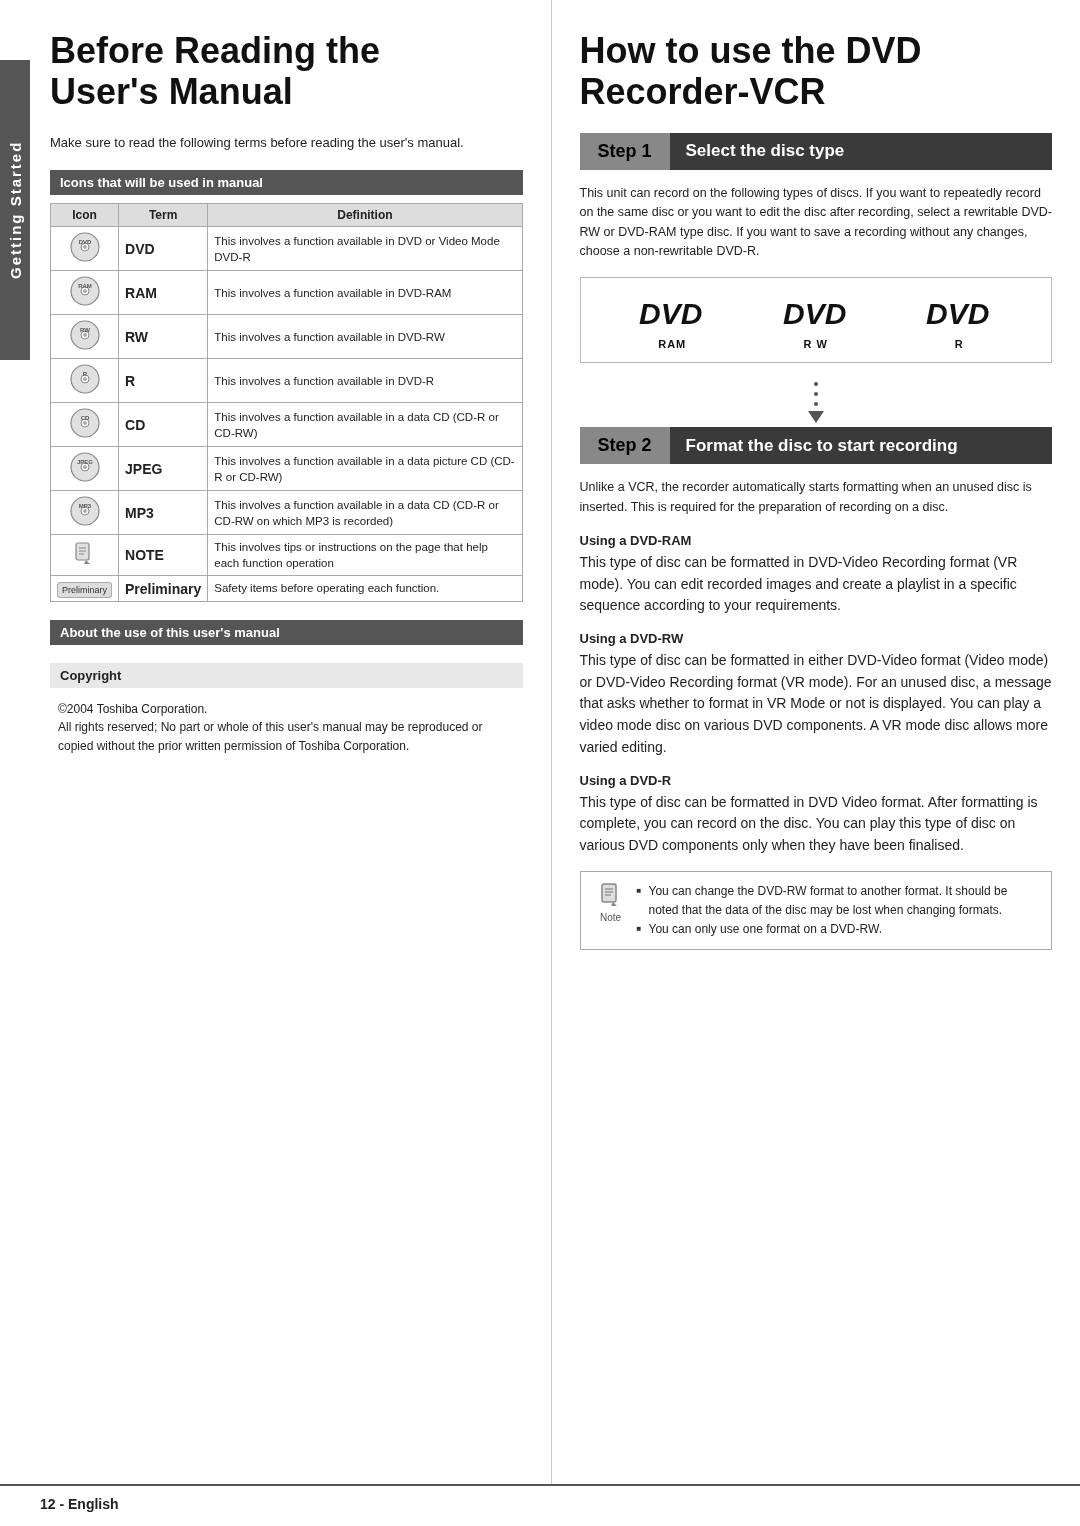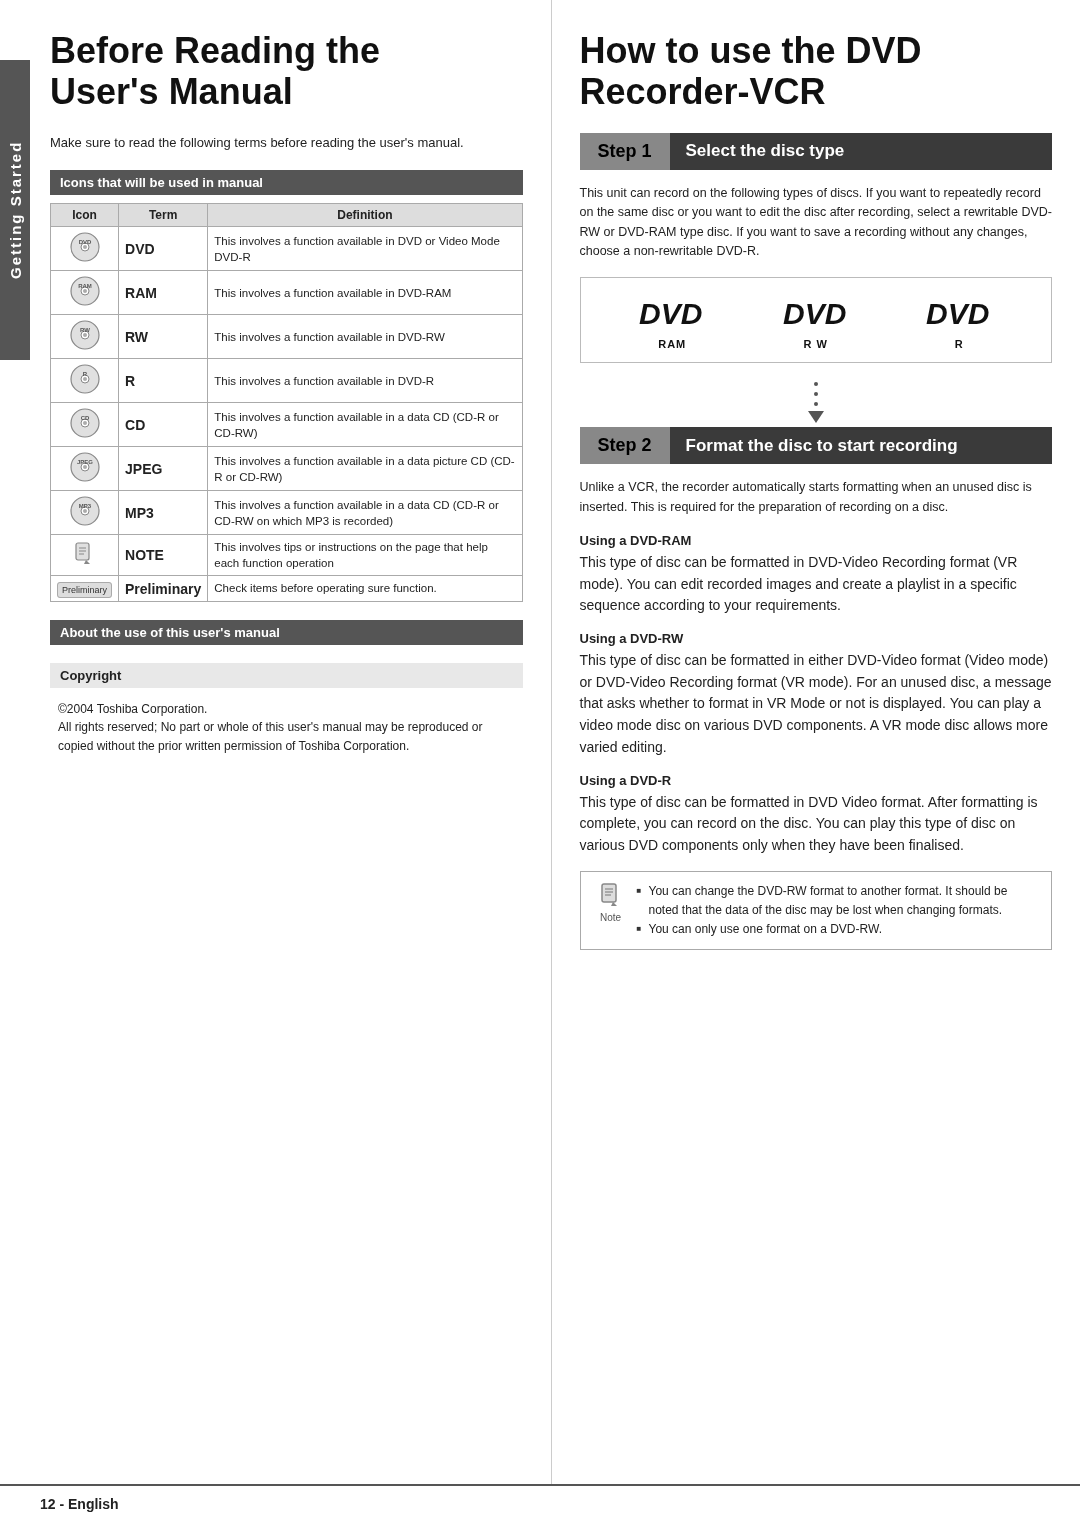--- a/index.html
+++ b/index.html
@@ -413,21 +413,21 @@
                 <line x1="8" y1="11" x2="15" y2="11" stroke="#888" stroke-width="1"></line>
                 <line x1="8" y1="14" x2="13" y2="14" stroke="#888" stroke-width="1"></line>
                 <path d="M15 20 L19 24 L13 24 Z" fill="#888"></path>
               </svg></td>
             <td class="term-cell">NOTE</td>
             <td class="def-cell">This involves tips or instructions on the page that help each function operation</td>
           </tr>
           <tr>
             <td class="icon-cell"><span style="font-size:9px;background:#ddd;border-radius:3px;padding:2px 4px;border:1px solid #aaa;color:#333">Preliminary</span></td>
             <td class="term-cell">Preliminary</td>
-            <td class="def-cell">Check items before operating sure function.</td>
+            <td class="def-cell">Safety items before operating each function.</td>
           </tr>
         </tbody>
     </table>
 
     <div class="about-section">
       <div class="section-header">About the use of this user's manual</div>
     </div>
 
     <div class="copyright-section">
       <div class="section-header-light">Copyright</div>

